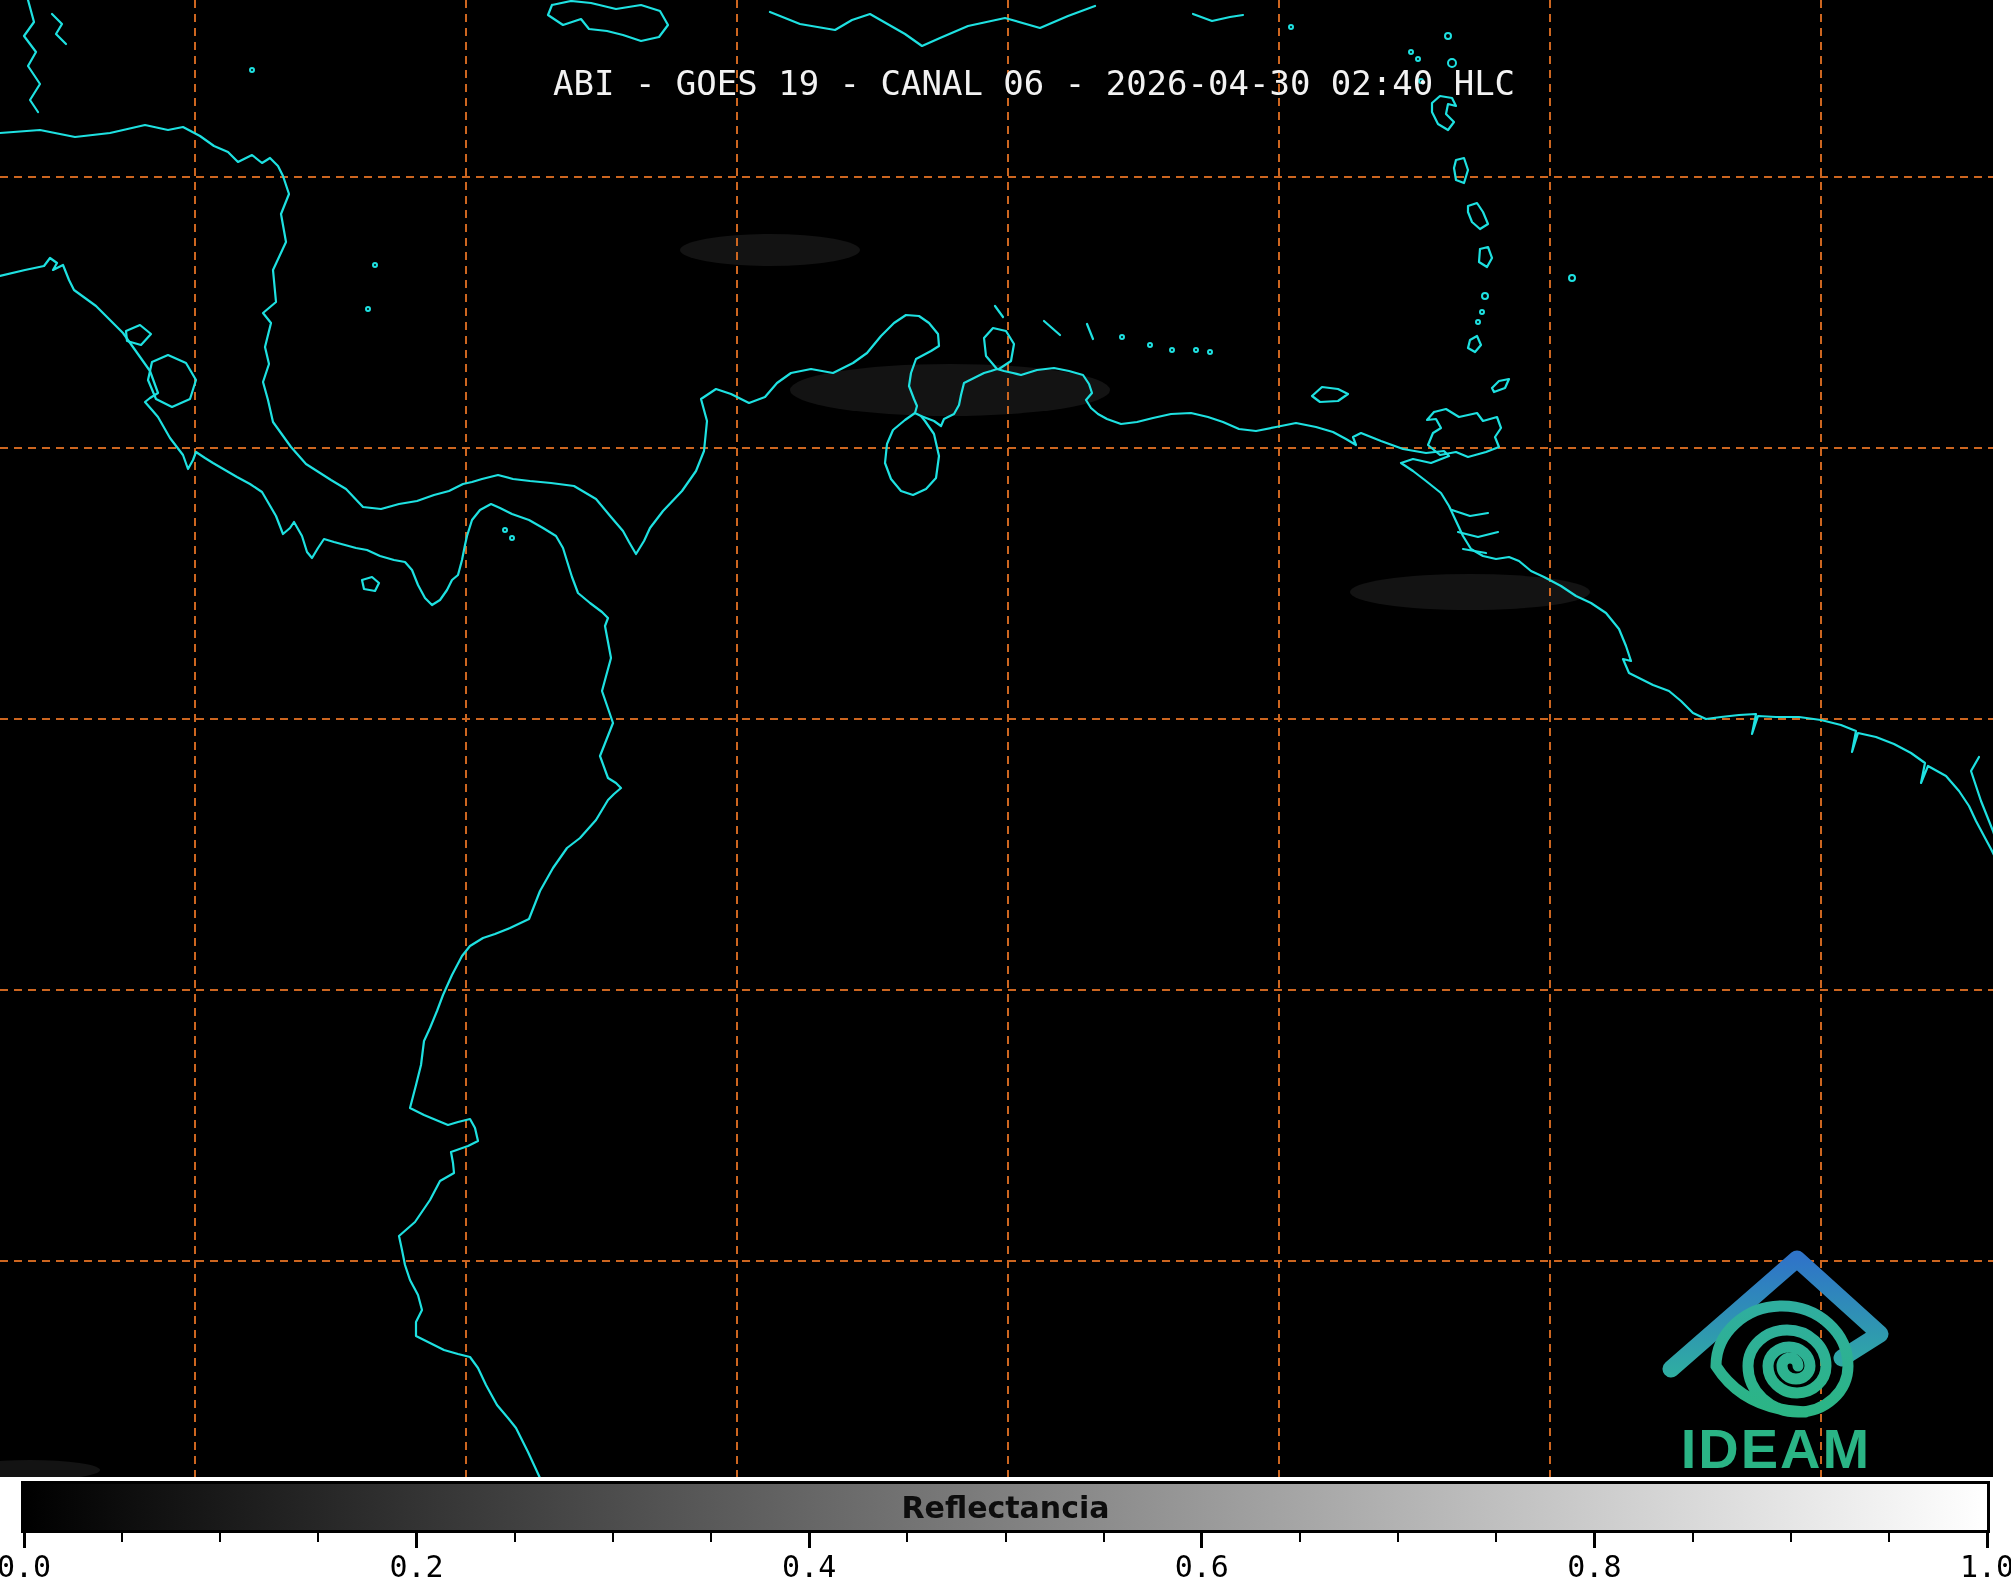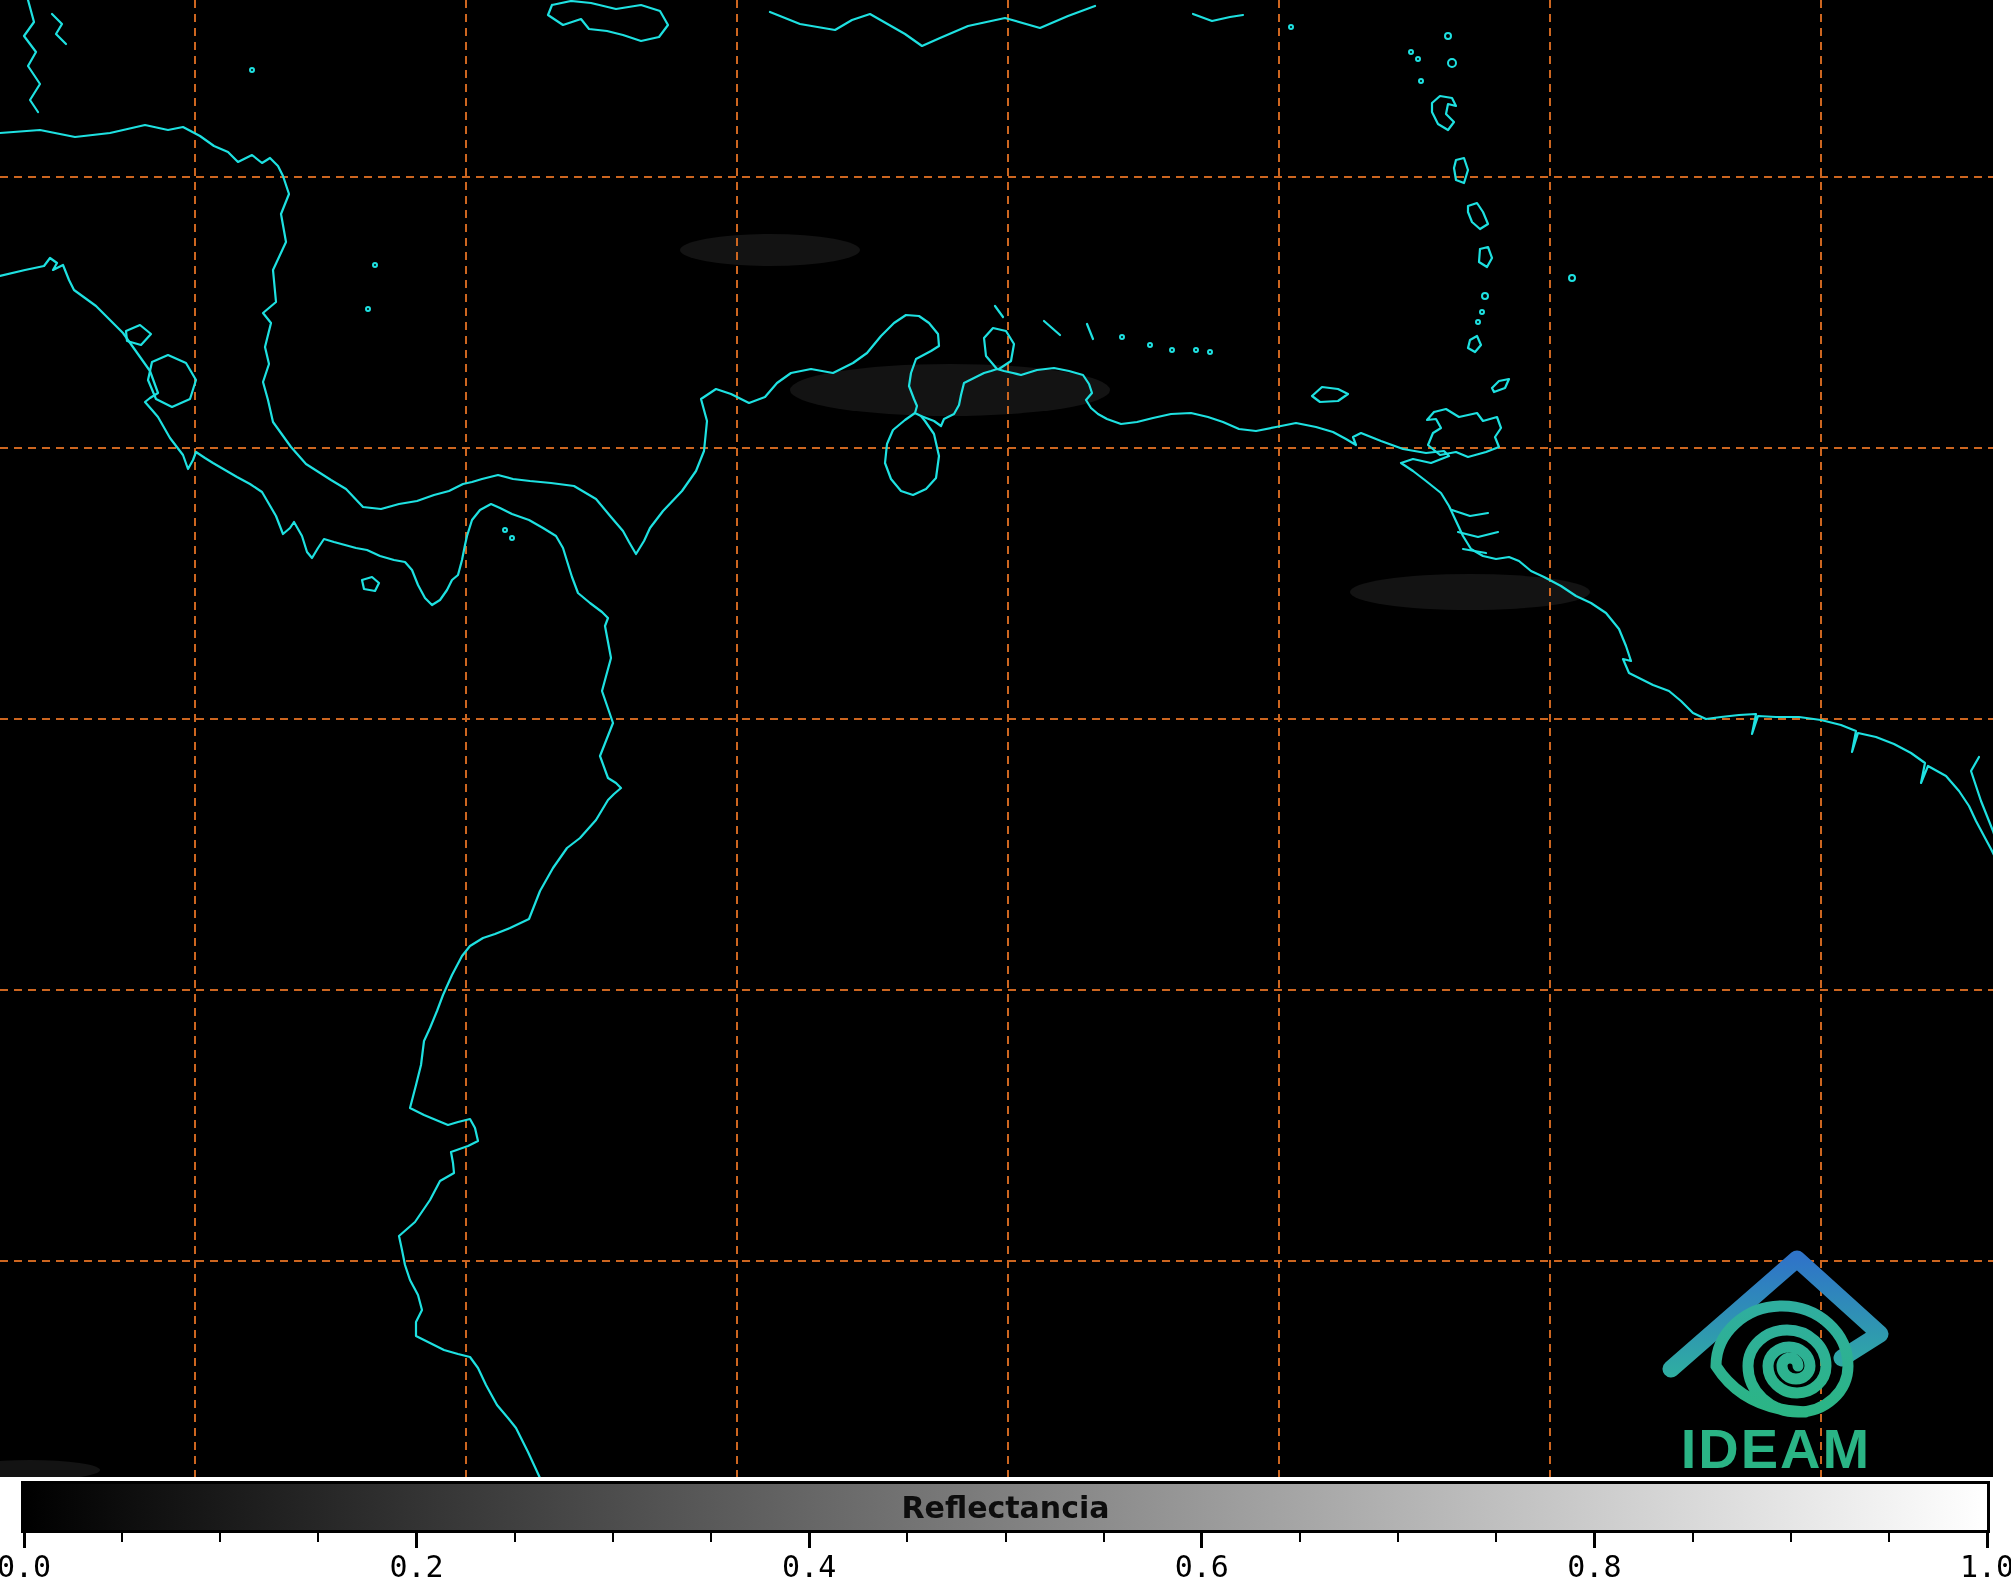--- a/index.html
+++ b/index.html
@@ -119,20 +119,21 @@
                  A 50 46 0 0 1 1748 1366
                  A 39 36 0 0 1 1826 1366
                  A 29 27 0 0 1 1768 1366
                  A 21 19 0 0 1 1810 1366
                  A 14 13 0 0 1 1782 1366
                  A 8 8 0 0 1 1798 1366" fill="none" stroke="url(#spiralGrad)" stroke-width="11" stroke-linecap="round"></path>
         <text x="1776" y="1468" text-anchor="middle" font-family="Liberation Sans, sans-serif" font-weight="bold" font-size="56" letter-spacing="2" fill="#2ab485">IDEAM</text>
       </g>
     </svg>
 
+    <div id="image-title">ABI - GOES 19 - CANAL 06 - 2026-04-30 02:40 HLC</div>
   </div>
 
   <div id="colorbar-area">
     <div id="colorbar">
       <div id="colorbar-label">Reflectancia</div>
     </div>
     <div id="colorbar-ticks">
         <div class="tick major" style="left: 22.5px;"></div>
         <div class="tick-label" style="left: 24px;">0.0</div>
         <div class="tick major" style="left: 415.1px;"></div>

